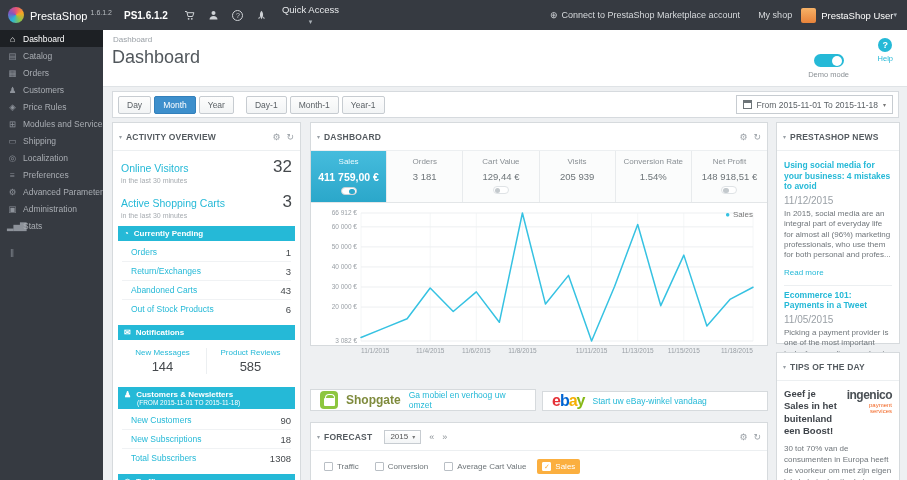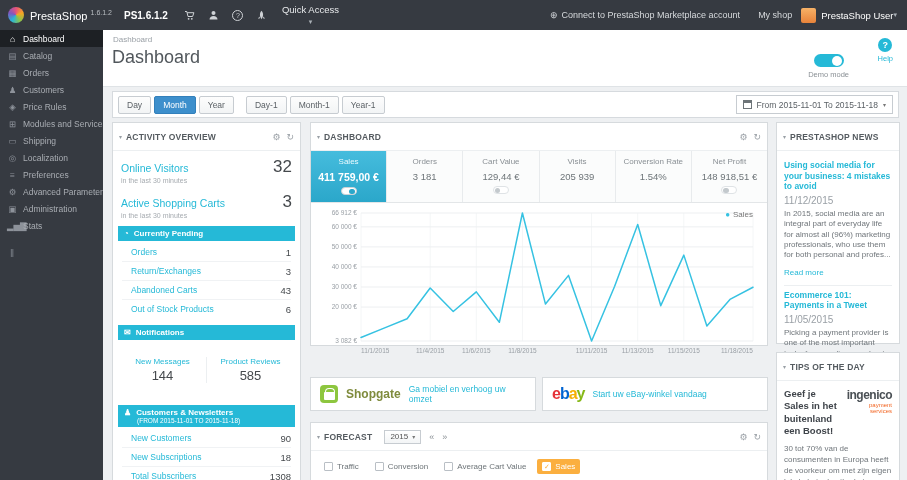--- a/index.html
+++ b/index.html
@@ -76,21 +76,21 @@
   .metric-sub { font-size:7px; color:#a6abb0; }
   .secbar { margin:5px 5px 0; background:#25b9d7; color:#fff; padding:3px 6px; font-size:8px; font-weight:bold; display:flex; gap:5px; align-items:center; }
   .secbar-col { flex-direction:row; flex-wrap:wrap; row-gap:0; }
   .sec-sub { font-weight:normal; font-size:6.5px; width:100%; padding-left:13px; }
   .sicon { font-size:8px; color:#fff; }
   .rows { padding:2px 9px 2px 9px; }
   .arow { display:flex; justify-content:space-between; align-items:center; padding:3.5px 0 3.5px 9px; border-bottom:1px solid #f0f2f4; }
   .arow:last-child { border-bottom:none; }
   .row-label { color:#25b9d7; font-size:8.5px; cursor:pointer; }
   .row-value { color:#45494d; font-size:9.5px; }
-  .notif-cols { display:flex; padding:17px 6px; }
+  .notif-cols { display:flex; padding:8px 6px; }
   .ncol { flex:1; text-align:center; cursor:pointer; }
   .ncol + .ncol { border-left:1px solid #eceff1; }
   .ncol-label { color:#25b9d7; font-size:8px; }
   .ncol-value { color:#45494d; font-size:13px; margin-top:2px; }
 
   
   .dash { left:207px; top:92px; width:458px; height:224px; }
   .kpis { display:flex; height:52px; border-bottom:1px solid #e3e6e8; }
   .kpi { flex:1; padding:6px 3px 4px; text-align:center; border-right:1px solid #e8ebed; background:#fbfcfc; cursor:pointer; overflow:hidden; }
   .kpi:last-child { border-right:none; }
@@ -102,21 +102,21 @@
   .kpi-toggle { width:16px; height:8px; border-radius:4px; background:#fff; border:1px solid #cdd2d6; margin:4px auto 0; position:relative; cursor:pointer; }
   .kpi-toggle::after { content:""; position:absolute; top:0.5px; width:5.5px; height:5.5px; border-radius:50%; background:#2ba7ca; }
   .kpi-toggle.on::after { right:1px; }
   .kpi-toggle.off { border-color:#dfe3e6; }
   .kpi-toggle.off::after { left:1px; background:#c3c9cd; }
   .chart-wrap { position:relative; padding:4px 4px 0; }
   .chart-legend { position:absolute; top:7px; right:14px; font-size:8px; color:#777; display:flex; gap:3px; align-items:center; }
   .legend-dot { color:#36c2e2; font-size:8px; }
 
   
-  .promos { position:absolute; left:207px; top:347px; width:458px; height:34px; display:flex; gap:6px; }
+  .promos { position:absolute; left:207px; top:347px; width:458px; height:34px; display:flex; gap:6px;align-items:flex-end; }
   .promo { flex:1; background:#fff; border:1px solid #d6dadd; display:flex; align-items:center; gap:8px; padding:0 9px; overflow:hidden; }
   .sg-icon { width:18px; height:18px; border-radius:4px; background:#8dc63f; position:relative; flex:none; }
   .sg-icon::before { content:""; position:absolute; left:5px; top:3px; width:8px; height:5px; border:1.5px solid #fff; border-bottom:none; border-radius:4px 4px 0 0; }
   .sg-icon::after { content:""; position:absolute; left:3.5px; top:6.5px; width:11px; height:8px; background:#fff; border-radius:1px; }
   .sg-text { font-size:12px; font-weight:bold; color:#7f8b3d; }
   .promo-link { color:#25b9d7; font-size:8.5px; cursor:pointer; }
   .ebay { font-weight:bold; font-size:16px; letter-spacing:-1px; flex:none; }
 
   
   .forecast { left:207px; top:392px; width:458px; height:150px; }

